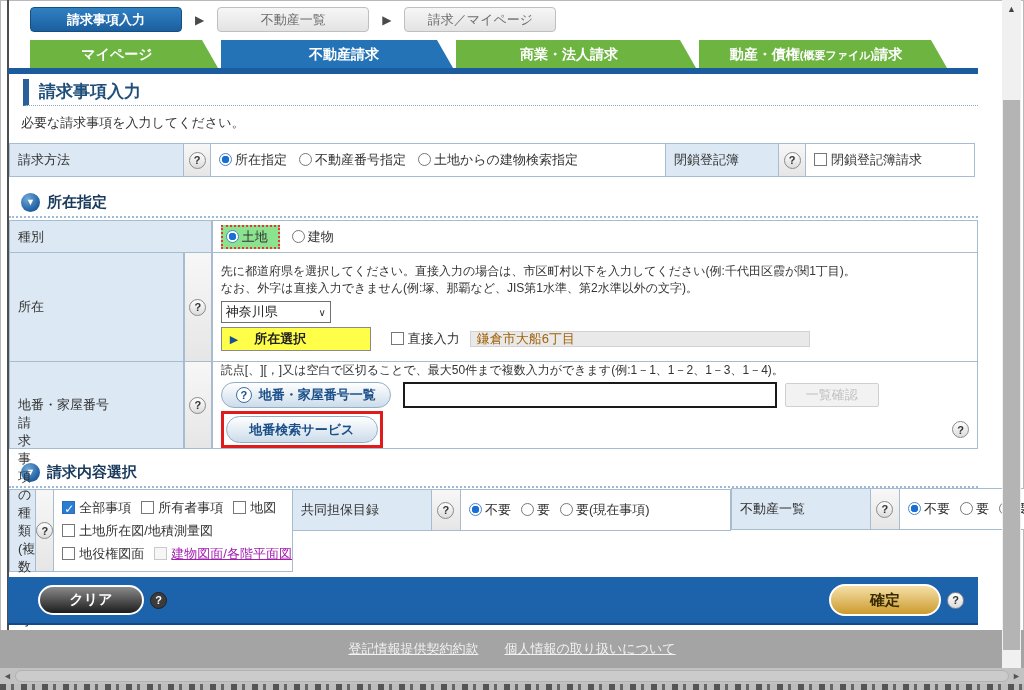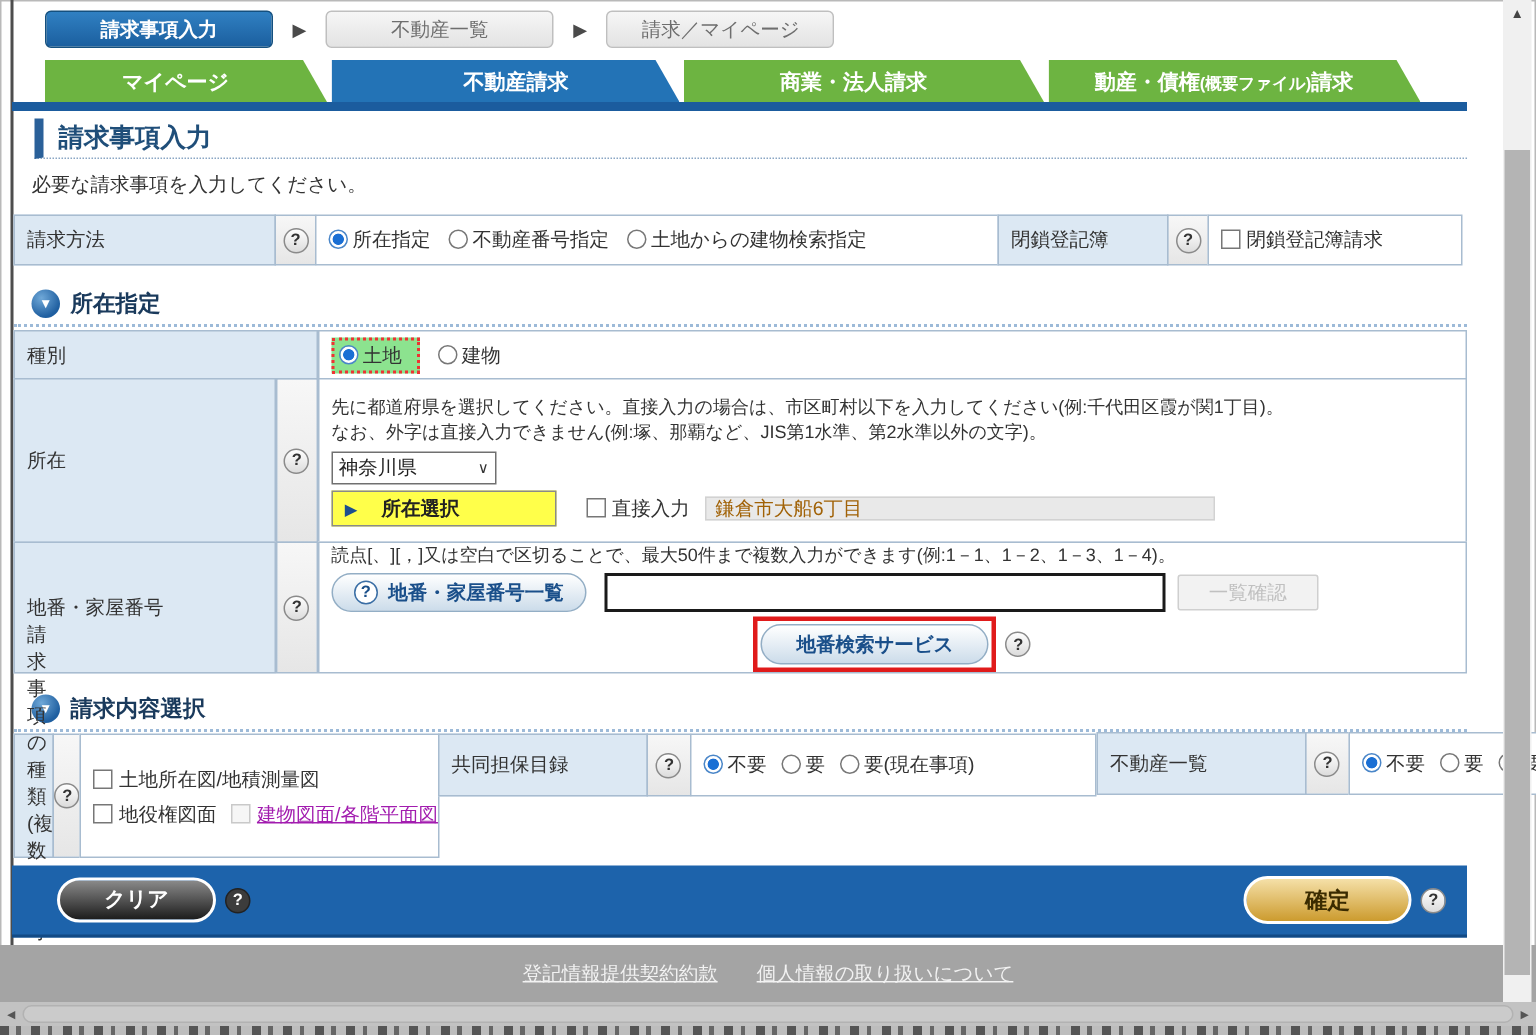--- a/index.html
+++ b/index.html
@@ -215,21 +215,21 @@
       <div class="cell wcell" style="width:767px; flex-direction:column; align-items:stretch; justify-content:center; padding:4px 8px;">
         <div class="helptext">読点[、][，]又は空白で区切ることで、最大50件まで複数入力ができます(例:1－1、1－2、1－3、1－4)。</div>
         <div style="display:flex; align-items:center; margin-top:3px;">
           <div class="pillbtn">
             <span class="qicon blue">?</span>
             <span>地番・家屋番号一覧</span>
           </div>
           <input class="lotinput" style="margin-left: 12px;" value="">
           <div class="disbtn" style="margin-left:8px">一覧確認</div>
         </div>
-        <div style="display:flex; align-items:center; justify-content:center; margin-top:3px;">
+        <div style="display:flex; align-items:center; justify-content:space-between; margin-top:3px;">
           <span class="redbox">
             <span class="pillbtn" style="width:152px; height:27px">地番検索サービス</span>
           </span>
           <span class="qicon" style="margin-left:6px">?</span>
         </div>
       </div>
     </div>
   </div>
 
   <div class="section" style="top:458px">
@@ -240,20 +240,25 @@
   <div class="conttable">
     <div class="cell lbl" style="width:175px; height:83px; flex-direction:column; align-items:flex-start; justify-content:center;">
       <div style="font-size:13px">請求事項の種類</div>
       <div style="font-size:13px">(複数選択可能)</div>
     </div>
     <div class="cell qcell" style="width:28px; height:83px; margin-left:-1px">
       <span class="qicon">?</span>
     </div>
     <div class="cell wcell" style="width:328px; height:83px; margin-left:-1px; padding:0">
       <div class="cklines">
+        <div class="ckline">
+          <span class="opt"><span class="cbx checked"></span><span>全部事項</span></span>
+          <span class="opt"><span class="cbx"></span><span>所有者事項</span></span>
+          <span class="opt"><span class="cbx"></span><span>地図</span></span>
+        </div>
         <div class="ckline">
           <span class="opt"><span class="cbx"></span><span>土地所在図/地積測量図</span></span>
         </div>
         <div class="ckline">
           <span class="opt"><span class="cbx"></span><span>地役権図面</span></span>
           <span class="opt disabled"><span class="cbx disabled"></span><span>建物図面/各階平面図</span></span>
         </div>
       </div>
     </div>
     <div style="display:flex; flex-direction:row; margin-left:-1px;">

